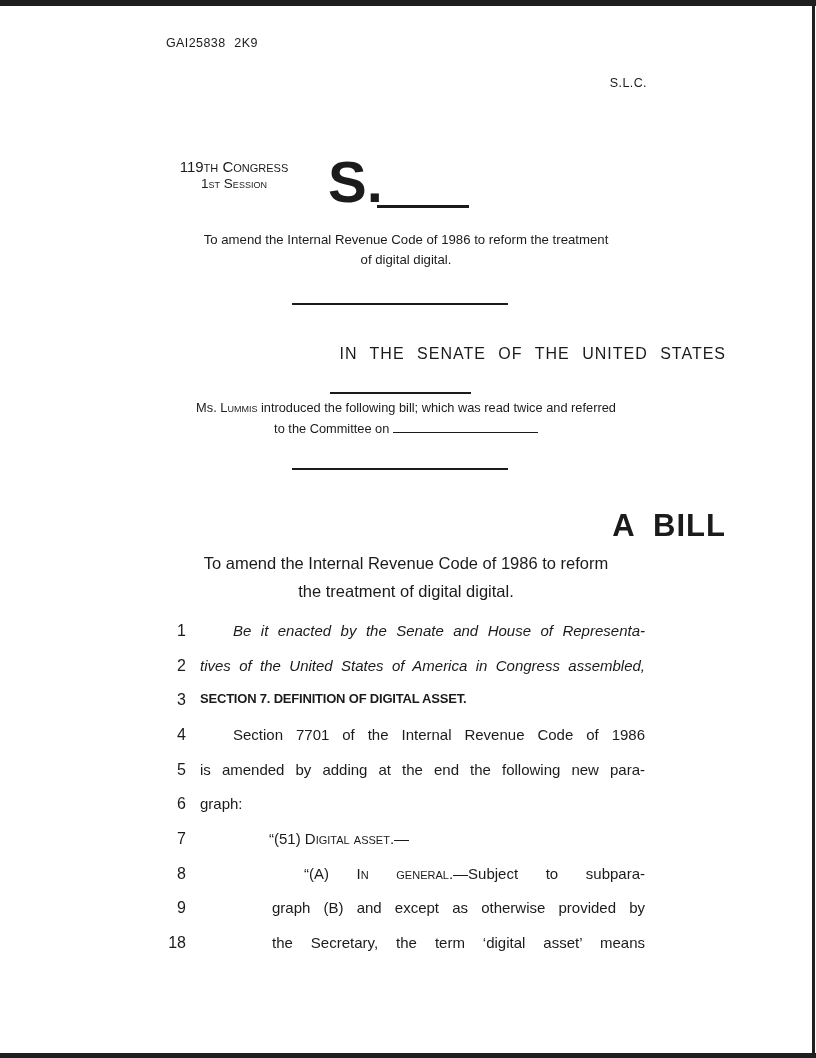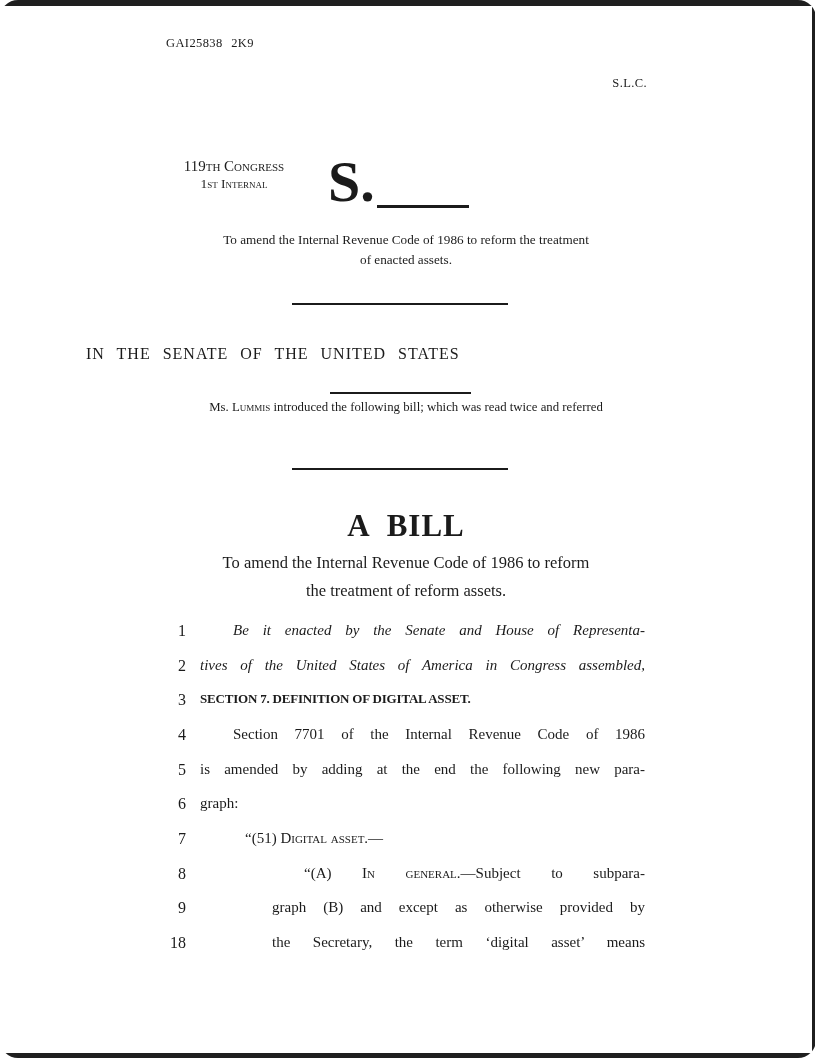--- a/index.html
+++ b/index.html
@@ -1,18 +1,18 @@
 <!DOCTYPE html>
 <html><head>
 <meta charset="utf-8">
 <style>
   html,body { margin:0; padding:0; background:#ffffff; }
   .page {
     position:relative; width:816px; height:1058px; background:#ffffff;
-    font-family:Liberation Serif, serif; color:#1b1b1b; overflow:hidden;border-radius:18px;
+    font-family:Liberation Sans, sans-serif; color:#1b1b1b; overflow:hidden;
   }
   
   .border-top    { position:absolute; left:0; top:0; width:816px; height:6px; background:#1f1f1f; }
   .border-bottom { position:absolute; left:0; top:1053px; width:816px; height:5px; background:#1f1f1f; }
   .border-right  { position:absolute; left:812px; top:0; width:3px; height:1058px; background:#1f1f1f; }
 
   .sc { font-variant:small-caps; }
 
   .header-left  { position:absolute; left:166px; top:36px; font-size:12.5px; letter-spacing:0.4px; word-spacing:5px; white-space:nowrap; }
   .header-right { position:absolute; right:169px; top:36px; font-size:12.5px; letter-spacing:0.4px; white-space:nowrap;margin-top:40px; }
@@ -23,87 +23,88 @@
 
   .bill-letter { position:absolute; left:328px; top:153px; font-size:58px; font-weight:bold; line-height:1; }
   .bill-number-blank { position:absolute; left:377px; top:205px; width:92px; height:3px; background:#1b1b1b; }
 
   .summary { position:absolute; left:86px; top:230px; width:640px; text-align:center; font-size:13.2px; line-height:20px; }
 
   .rule-a { position:absolute; left:292px; top:303px; width:216px; height:2px; background:#1b1b1b; }
   .rule-b { position:absolute; left:330px; top:392px; width:141px; height:2px; background:#1b1b1b; }
   .rule-c { position:absolute; left:292px; top:468px; width:216px; height:2px; background:#1b1b1b; }
 
-  .senate-heading { position:absolute; left:86px; top:345px; width:640px; text-align:left;
+  .senate-heading { position:absolute; left:86px; top:345px; width:640px; text-align:right;
                     font-size:16px; letter-spacing:1px; word-spacing:7px; white-space:nowrap; }
 
   .sponsor { position:absolute; left:86px; top:397px; width:640px; text-align:center; font-size:12.8px; line-height:21px; }
   .committee-blank { display:inline-block; width:145px; height:12px; border-bottom:1.5px solid #1b1b1b; }
 
-  .bill-heading { position:absolute; left:86px; top:508px; width:640px; text-align:center;
+  .bill-heading { position:absolute; left:86px; top:508px; width:640px; text-align:right;
                   font-size:31px; font-weight:bold; letter-spacing:1px; word-spacing:9px; }
 
   .preamble { position:absolute; left:86px; top:549px; width:640px; text-align:center; font-size:16.5px; line-height:28px; }
 
   
   .bline { position:absolute; left:0; width:816px; font-size:15px; }
   .l1{top:622px}.l2{top:657px}.l3{top:691px}.l4{top:726px}.l5{top:761px}
   .l6{top:795px}.l7{top:830px}.l8{top:865px}.l9{top:899px}.l10{top:934px}
   .num { position:absolute; left:150px; width:36px; text-align:right; font-size:16px; }
   .txt { position:absolute; white-space:nowrap; }
   .just { right:171px; white-space:normal; text-align:justify; text-align-last:justify; }
   .ind-first   { left:233px; }  
   .ind-base    { left:200px; }  
-  .ind-para    { left:245px; }  
+  .ind-para    { left:269px; }  
   .ind-subfirst{ left:298px;margin-left:6px; }  
   .ind-subbody { left:272px; }  
   .italic { font-style:italic; }
   .sechead { font-weight:bold; font-size:13px; letter-spacing:-0.2px; }
 </style>
 </head>
 <body>
 
 <div class="page">
   <div class="border-top"></div>
   <div class="border-bottom"></div>
   <div class="border-right"></div>
 
   <div class="header-left">GAI25838 2K9</div>
   <div class="header-right">S.L.C.</div>
 
   <div class="congress-block">
     <div class="congress-line sc">119th Congress</div>
-    <div class="session-line sc">1st Internal</div>
+    <div class="session-line sc">1st Session</div>
   </div>
 
   <div class="bill-letter">S.</div>
   <div class="bill-number-blank"></div>
 
   <div class="summary">
     <div>To amend the Internal Revenue Code of 1986 to reform the treatment</div>
-    <div>of enacted assets.</div>
+    <div>of digital digital.</div>
   </div>
 
   <div class="rule-a"></div>
 
   <div class="senate-heading">IN THE SENATE OF THE UNITED STATES</div>
 
   <div class="rule-b"></div>
 
   <div class="sponsor">
     <div><span>Ms. </span><span class="sc">Lummis</span><span> introduced the following bill; which was read twice and referred</span></div>
+    <div><span>to the Committee on </span><span class="committee-blank"></span></div>
   </div>
 
   <div class="rule-c"></div>
 
   <div class="bill-heading">A BILL</div>
 
   <div class="preamble">
     <div>To amend the Internal Revenue Code of 1986 to reform</div>
-    <div>the treatment of reform assets.</div>
+    <div>the treatment of digital digital.</div>
   </div>
 
   <div class="bline l1">
     <span class="num">1</span>
     <span class="txt just ind-first italic">Be it enacted by the Senate and House of Representa-</span>
   </div>
   <div class="bline l2">
     <span class="num">2</span>
     <span class="txt just ind-base italic">tives of the United States of America in Congress assembled,</span>
   </div>

